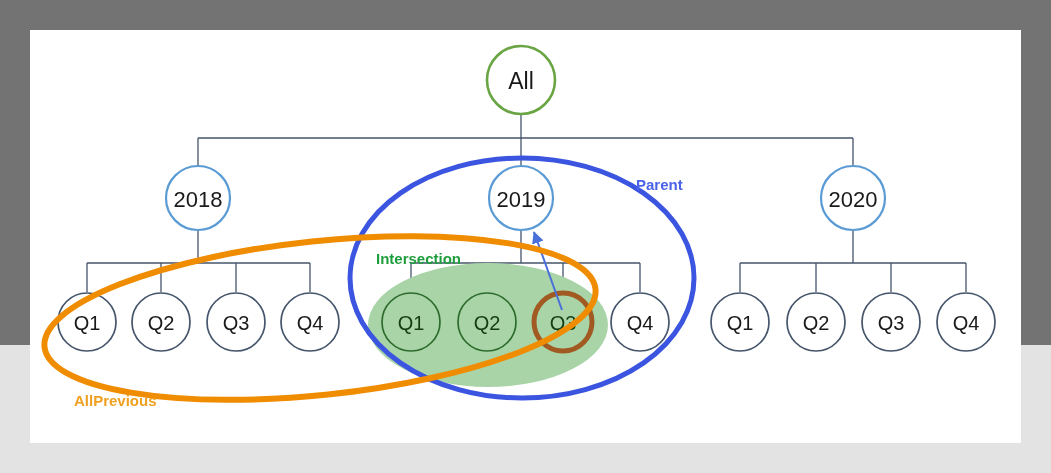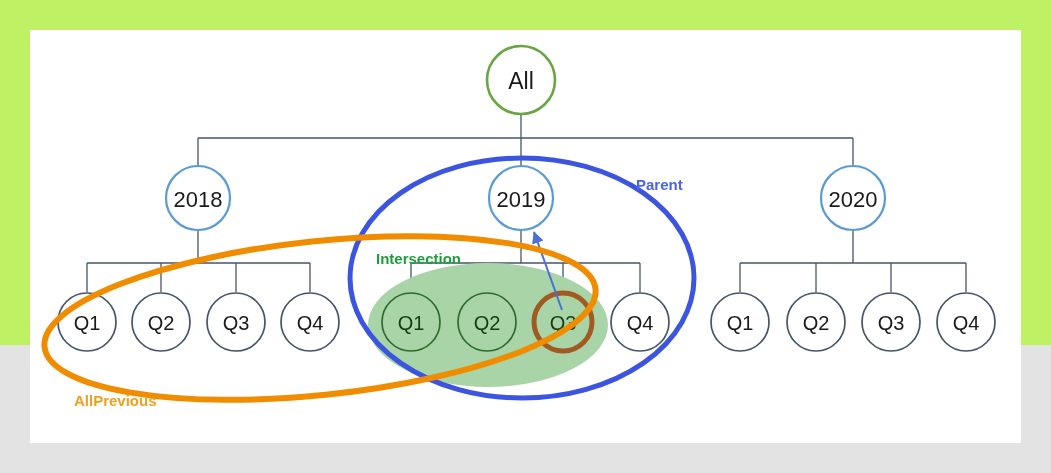--- a/index.html
+++ b/index.html
@@ -8,21 +8,21 @@
     background: #e3e3e3;
     width: 1051px;
     height: 473px;
     overflow: hidden;
     font-family: "Liberation Sans", sans-serif;
   }
   #root {
     position: relative;
     width: 1051px;
     height: 345px;
-    background: #bef264;
+    background: #737373;
   }
   #canvas {
     position: absolute;
     left: 30px;
     top: 30px;
     width: 991px;
     height: 413px;
     background: #ffffff;
   }
   #diagram-svg {

